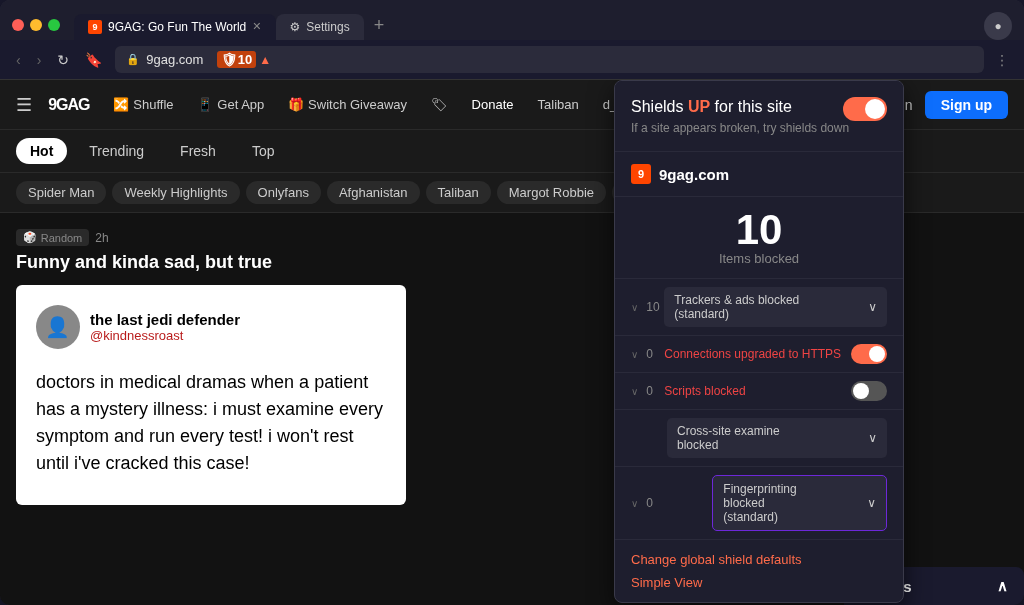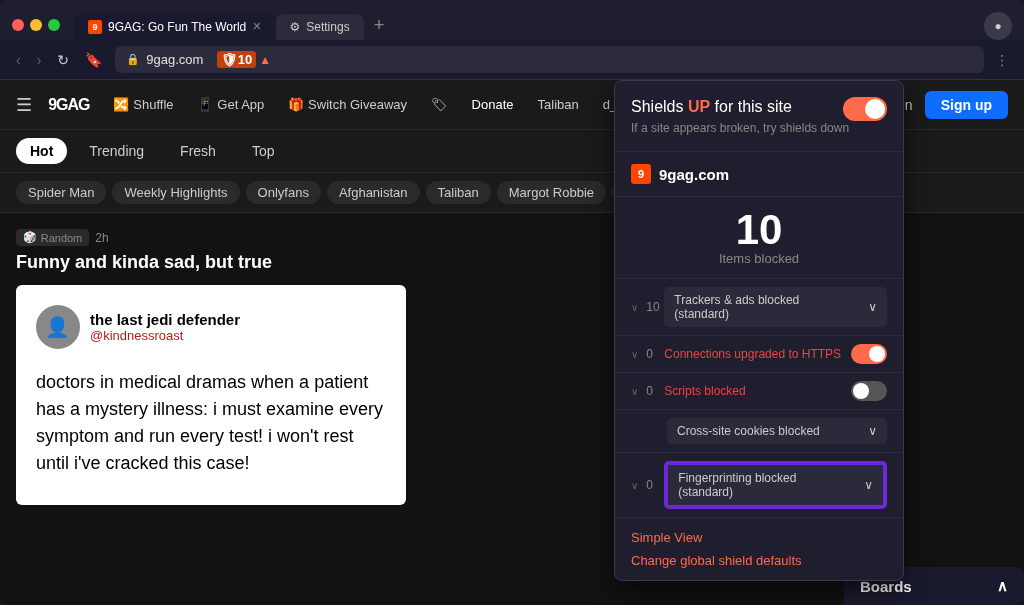--- a/index.html
+++ b/index.html
@@ -494,21 +494,22 @@
       justify-content: space-between;
       background: #2a2a3a;
       border-radius: 5px;
       padding: 6px 10px;
       font-size: 12px;
       color: #ccc;
       cursor: pointer;
       gap: 48px;
     }
     .row-dropdown.highlighted {
-      border: 4px solid #6d28d9;
+      border: 1px solid #6d28d9;
+      margin-left: 48px;
     }
     .row-label {
       flex: 1;
       font-size: 12px;
       color: #ef4444;
     }
 
     .panel-links {
       padding: 12px 16px;
       display: flex;
@@ -725,37 +726,37 @@
         <span class="row-label">Scripts blocked</span>
         <div class="toggle-switch-sm off">
           <div class="toggle-knob-sm"></div>
         </div>
       </div>
 
       <div class="panel-row">
         <span class="row-count" style="color:transparent;">∨</span>
         <span class="row-count"></span>
         <div class="row-dropdown">
-          <span>Cross-site cookies blocked</span>
+          <span>Cross-site examine blocked</span>
           <span>∨</span>
         </div>
       </div>
 
       <div class="panel-row">
         <span class="row-chevron">∨</span>
         <span class="row-count">0</span>
         <div class="row-dropdown highlighted">
           <span>Fingerprinting blocked (standard)</span>
           <span>∨</span>
         </div>
       </div>
 
       <div class="panel-links">
+        <a class="panel-link">Change global shield defaults</a>
         <a class="panel-link">Simple View</a>
-        <a class="panel-link">Change global shield defaults</a>
       </div>
     </div>
 
     <div class="boards-bar">
       <span>Boards</span>
       <span>∧</span>
     </div>
 
   </div>
 </div>

